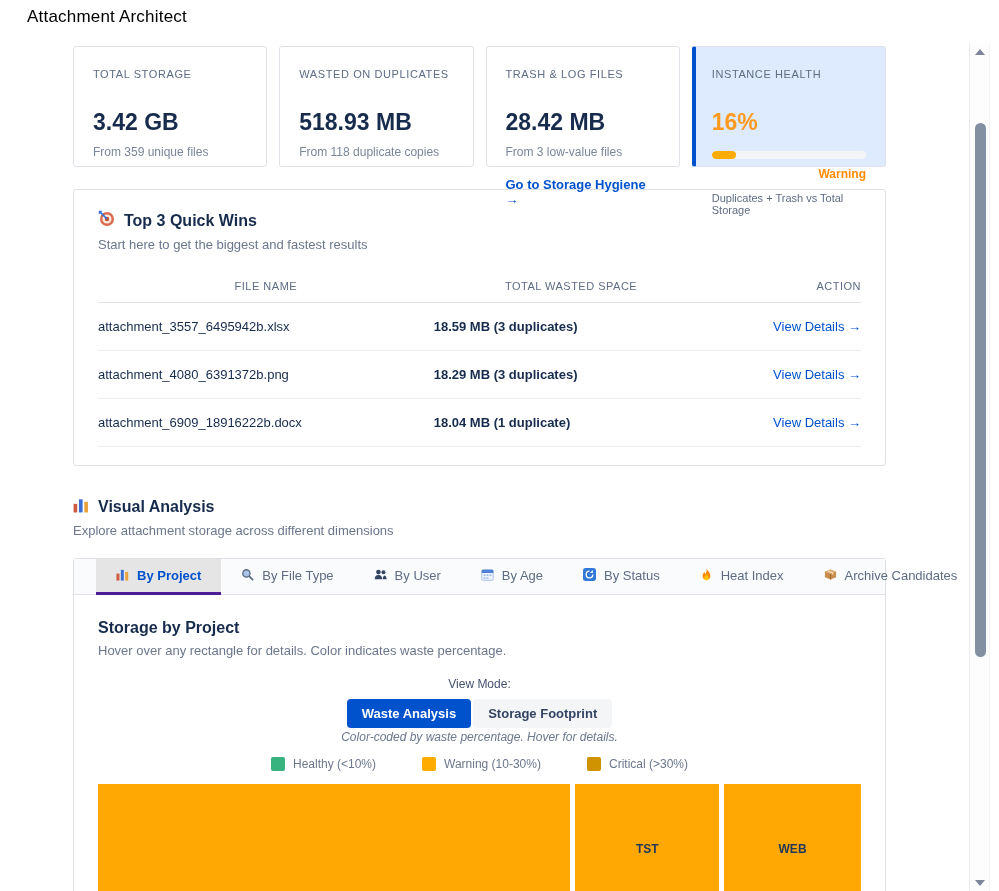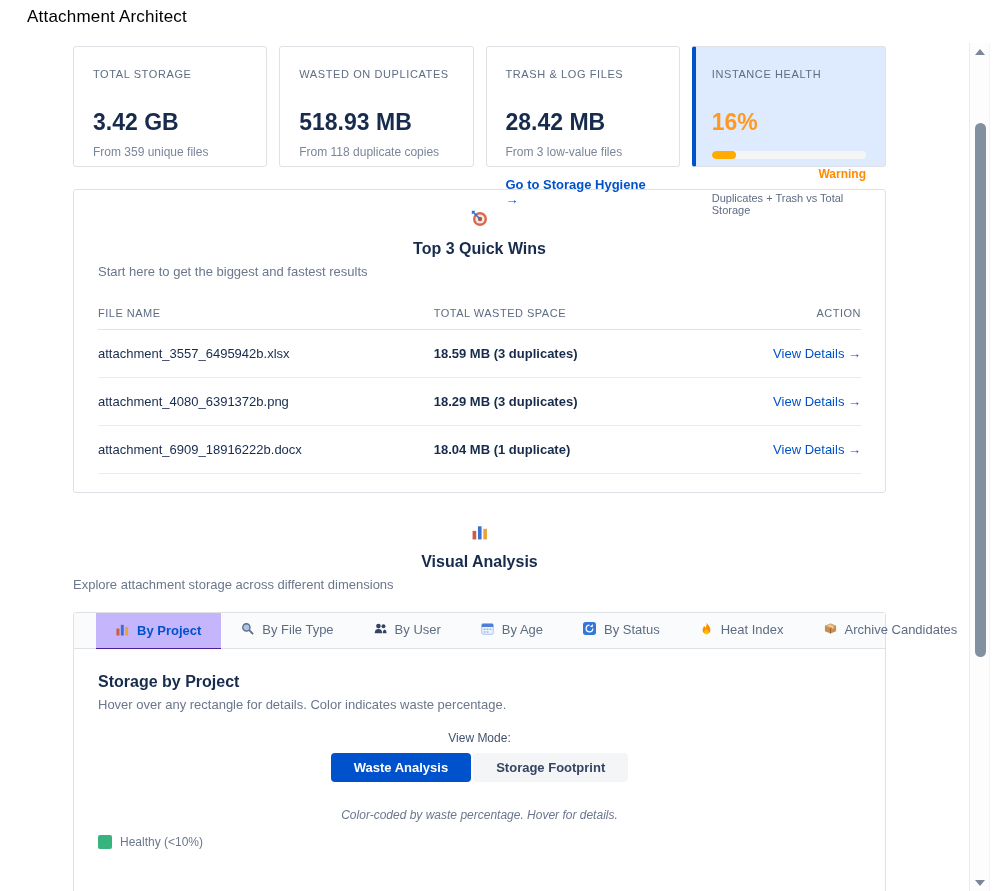--- a/index.html
+++ b/index.html
@@ -20,52 +20,52 @@
   .stat-link { display:inline-block; font-size:13px; font-weight:bold; color:#0052cc; margin-top:18px; cursor:pointer; text-decoration:none; }
   .stat-card.health { background:#deebff; border-left:4px solid #0052cc; padding-left:16px; }
   .stat-card.health .stat-value { color:#ff991f; }
   .progress-track { height:8px; background:#f4f5f7; border-radius:4px; margin-top:15px; overflow:hidden; }
   .progress-fill { height:100%; background:#ffab00; border-radius:4px; }
   .health-status { text-align:right; font-size:12px; font-weight:bold; color:#ff8b00; margin-top:8px; }
   .health-sub { font-size:11px; color:#5e6c84; margin-top:11px; }
 
   
   .qw-card { border:1px solid #dfe1e6; border-radius:3px; background:#fff; margin-top:22px; padding:20px 24px 18px; }
-  .section-title-row { display:flex; align-items:center; gap:9px;flex-direction:column; }
+  .section-title-row { display:flex; align-items:center; gap:9px; }
   .section-title { font-size:16px; font-weight:bold; color:#172b4d; }
   .section-sub { font-size:13px; color:#6b778c; margin-top:6px; }
   table.qw-table { width:100%; border-collapse:collapse; margin-top:16px; }
   .qw-table th { font-size:11px; color:#5e6c84; letter-spacing:0.5px; font-weight:normal;
-    text-align:left; padding:12px 0 10px; border-bottom:1px solid #dfe1e6; }
+    text-align:center; padding:12px 0 10px; border-bottom:1px solid #dfe1e6; }
   .qw-table th.col-action { text-align:right; }
   .qw-table td { font-size:13px; padding:16px 0; border-bottom:1px solid #ebecf0; color:#172b4d; }
   .qw-table td.cell-wasted { font-weight:bold; }
   .qw-table td.cell-action { text-align:right; }
   .view-link { color:#0052cc; font-size:13px; cursor:pointer; text-decoration:none; }
   .col-name { width:44%; } .col-wasted { width:36%; } .col-action { width:20%; }
 
   
   .va-head { margin-top:31px; }
   .va-card { border:1px solid #dfe1e6; border-radius:3px; background:#fff; margin-top:20px; min-height:300px; }
   .tab-strip { display:flex; background:#fafbfc; border-bottom:1px solid #dfe1e6; height:36px; padding-left:22px; }
   .tab { display:flex; align-items:center; gap:8px; padding:0 20px; font-size:13px; color:#5e6c84;
     cursor:pointer; border-bottom:3px solid transparent; margin-bottom:-1px; white-space:nowrap; }
-  .tab.active { background:#c4b5fd; color:#0052cc; font-weight:bold; border-bottom:1px solid #4c1d95; }
+  .tab.active { background:#e5e5e5; color:#0052cc; font-weight:bold; border-bottom:3px solid #4c1d95; }
 
   .panel { padding:24px 24px 0; }
   .panel-title { font-size:16px; font-weight:bold; color:#172b4d; }
   .panel-sub { font-size:13px; color:#6b778c; margin-top:6px; }
   .center-stack { text-align:center; }
   .view-mode-label { font-size:12px; color:#42526e; margin-top:19px; }
   .seg-row { margin-top:8px; display:flex; justify-content:center; gap:2px; }
-  .seg-btn { font-size:13px; font-weight:bold; padding:7px 23px; border:none; border-radius:4px;
+  .seg-btn { font-size:13px; font-weight:bold; padding:7px 15px; border:none; border-radius:4px;
     background:#f4f5f7; color:#344563; cursor:pointer; font-family:inherit; }
   .seg-btn.active { background:#0052cc; color:#fff; }
-  .tm-caption { font-size:12px; font-style:italic; color:#6b778c; margin-top:26px; }
-  .legend-row { display:flex; justify-content:center; gap:46px; margin-top:13px;flex-direction:column; }
+  .tm-caption { font-size:12px; font-style:italic; color:#6b778c; margin-top:2px; }
+  .legend-row { display:flex; justify-content:center; gap:46px; margin-top:13px; }
   .legend-item { display:flex; align-items:center; gap:8px; font-size:12px; color:#6b778c; }
   .legend-swatch { width:14px; height:14px; border-radius:2px; display:inline-block; }
 
   .treemap { display:flex; gap:5px; margin-top:13px; height:175px; }
   .tm-rect { position:relative; cursor:pointer; }
   .tm-label { position:absolute; top:58px; left:0; right:0; text-align:center; }
   .tm-name { font-size:12px; font-weight:bold; color:#253858; }
 
   
   .scrollbar { position:absolute; top:43px; right:9px; width:21px; height:848px;

